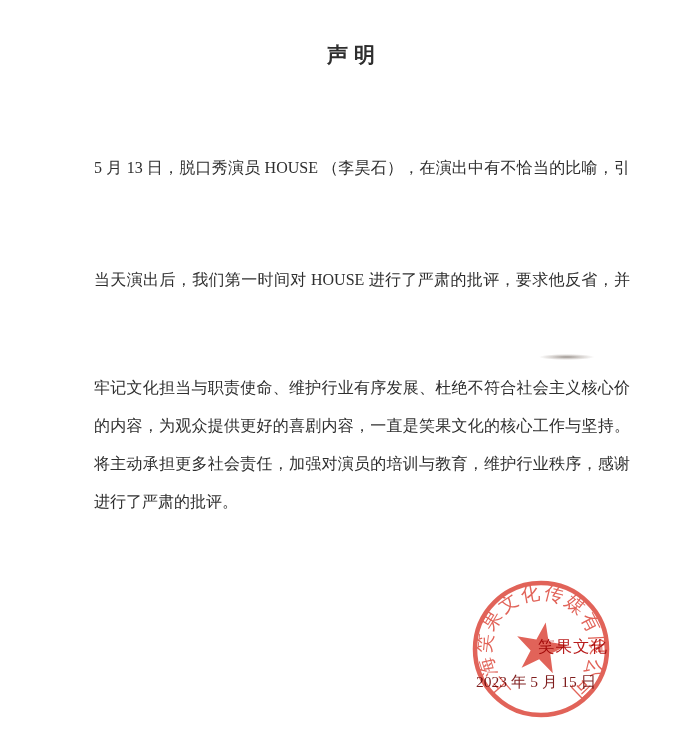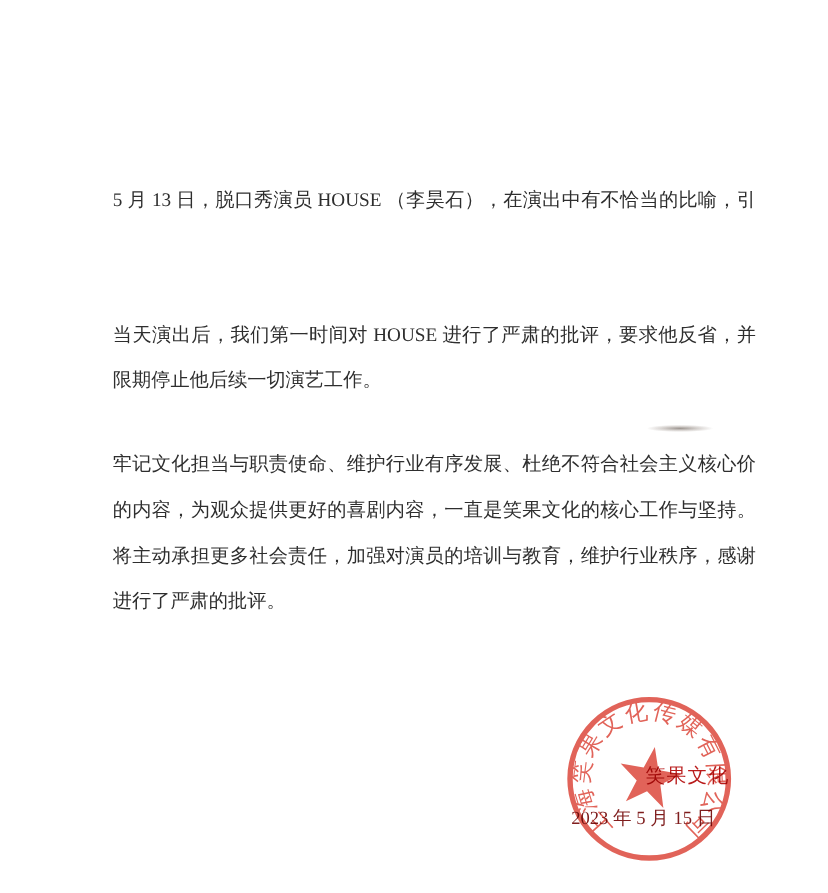--- a/index.html
+++ b/index.html
@@ -79,28 +79,28 @@
       rgba(140, 125, 115, 0.0) 75%);
     filter: blur(0.5px);
     pointer-events: none;
   }
 </style>
 </head>
 <body>
 
 <div class="page">
 
+  <div class="title">声明</div>
 
   <div class="para p1">
     <div class="line full">5 月 13 日，脱口秀演员 HOUSE （李昊石），在演出中有不恰当的比喻，引起</div>
   </div>
 
   <div class="para p2">
     <div class="line full">当天演出后，我们第一时间对 HOUSE 进行了严肃的批评，要求他反省，并无</div>
-    <div class="line">限期停止他后续一切演艺工作。</div>
   </div>
 
   <div class="para p3">
     <div class="line full">牢记文化担当与职责使命、维护行业有序发展、杜绝不符合社会主义核心价值观</div>
     <div class="line full">的内容，为观众提供更好的喜剧内容，一直是笑果文化的核心工作与坚持。我们</div>
     <div class="line full">将主动承担更多社会责任，加强对演员的培训与教育，维护行业秩序，感谢大家</div>
     <div class="line">进行了严肃的批评。</div>
   </div>
 
   <div class="smudge"></div>

